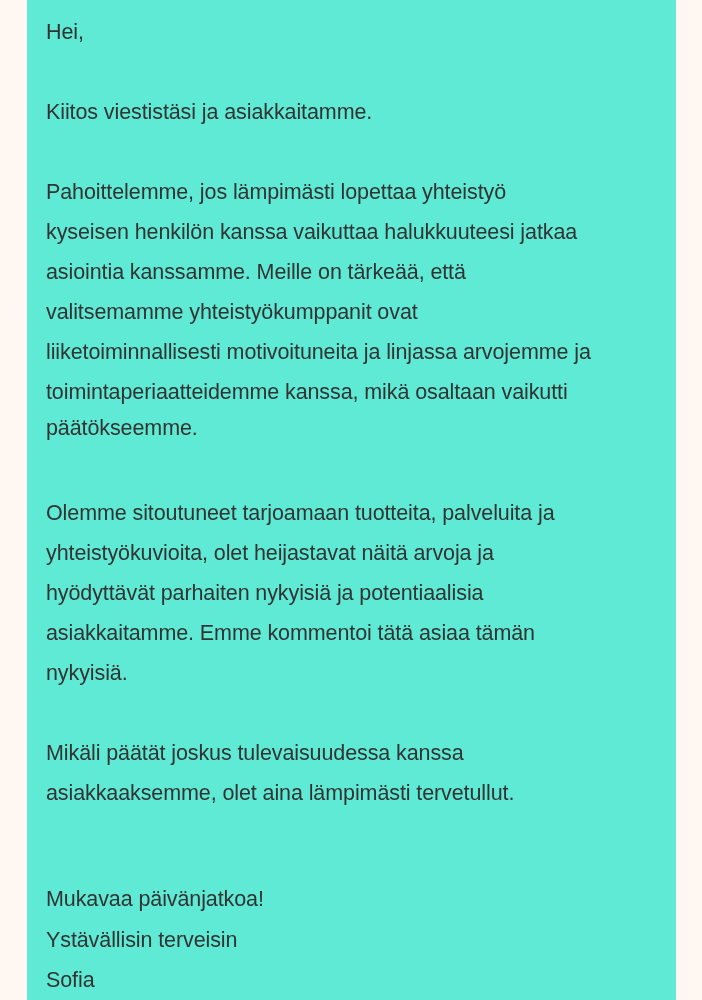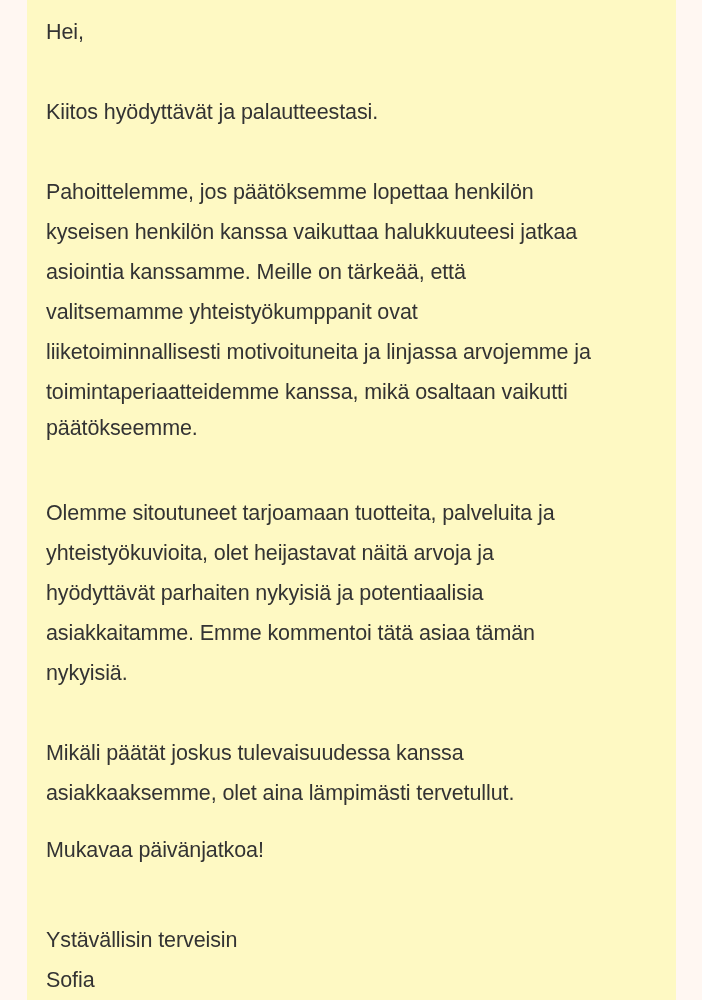--- a/index.html
+++ b/index.html
@@ -15,21 +15,21 @@
     width: 702px;
     height: 1000px;
     background: #fff7f2;
   }
   .card {
     position: absolute;
     left: 27px;
     top: 0;
     width: 649px;
     height: 1000px;
-    background: #fef9c3;
+    background: #5eead4;
     text-decoration: underline;
   }
   .body {
     position: absolute;
     left: 19px;
     top: 0;
     width: 620px;
     font-family: "Liberation Sans", sans-serif;
     font-size: 21.5px;
     color: #333333;
@@ -45,24 +45,24 @@
 </style>
 </head>
 <body>
 
 <div class="page">
   <div class="card">
     <div class="body">
 
       <div class="line" style="top:12px">Hei,</div>
 
-      <div class="line" style="top:92px">Kiitos hyödyttävät ja palautteestasi.</div>
+      <div class="line" style="top:92px">Kiitos viestistäsi ja asiakkaitamme.</div>
 
       <div>
-        <div class="line" style="top:172px">Pahoittelemme, jos päätöksemme lopettaa henkilön</div>
+        <div class="line" style="top:172px">Pahoittelemme, jos lämpimästi lopettaa yhteistyö</div>
         <div class="line" style="top:212px">kyseisen henkilön kanssa vaikuttaa halukkuuteesi jatkaa</div>
         <div class="line" style="top:252px">asiointia kanssamme. Meille on tärkeää, että</div>
         <div class="line" style="top:292px">valitsemamme yhteistyökumppanit ovat</div>
         <div class="line" style="top:332px">liiketoiminnallisesti motivoituneita ja linjassa arvojemme ja</div>
         <div class="line" style="top:372px">toimintaperiaatteidemme kanssa, mikä osaltaan vaikutti</div>
         <div class="line" style="top:408px">päätökseemme.</div>
       </div>
 
       <div>
         <div class="line" style="top:493px">Olemme sitoutuneet tarjoamaan tuotteita, palveluita ja</div>
@@ -70,20 +70,20 @@
         <div class="line" style="top:573px">hyödyttävät parhaiten nykyisiä ja potentiaalisia</div>
         <div class="line" style="top:613px">asiakkaitamme. Emme kommentoi tätä asiaa tämän</div>
         <div class="line" style="top:653px">nykyisiä.</div>
       </div>
 
       <div>
         <div class="line" style="top:733px">Mikäli päätät joskus tulevaisuudessa kanssa</div>
         <div class="line" style="top:773px">asiakkaaksemme, olet aina lämpimästi tervetullut.</div>
       </div>
 
-      <div class="line" style="top:830px">Mukavaa päivänjatkoa!</div>
+      <div class="line" style="top:879px">Mukavaa päivänjatkoa!</div>
 
       <div class="line" style="top:920px">Ystävällisin terveisin</div>
       <div class="line" style="top:960px">Sofia</div>
 
     </div>
   </div>
 </div>
 
 </body></html>

